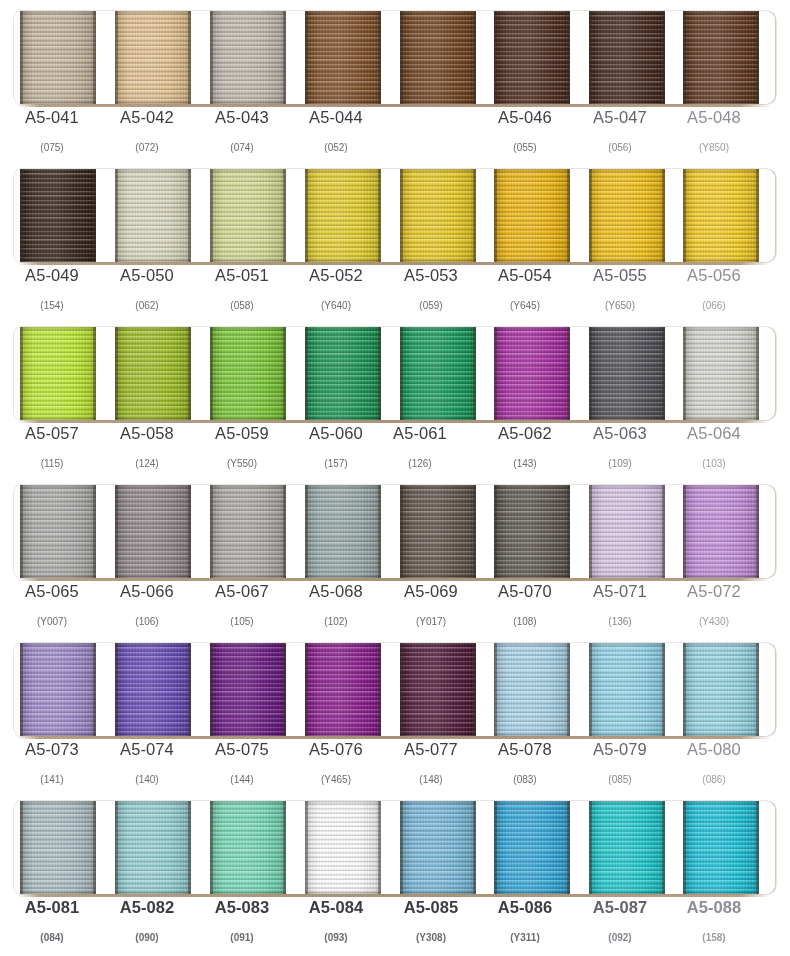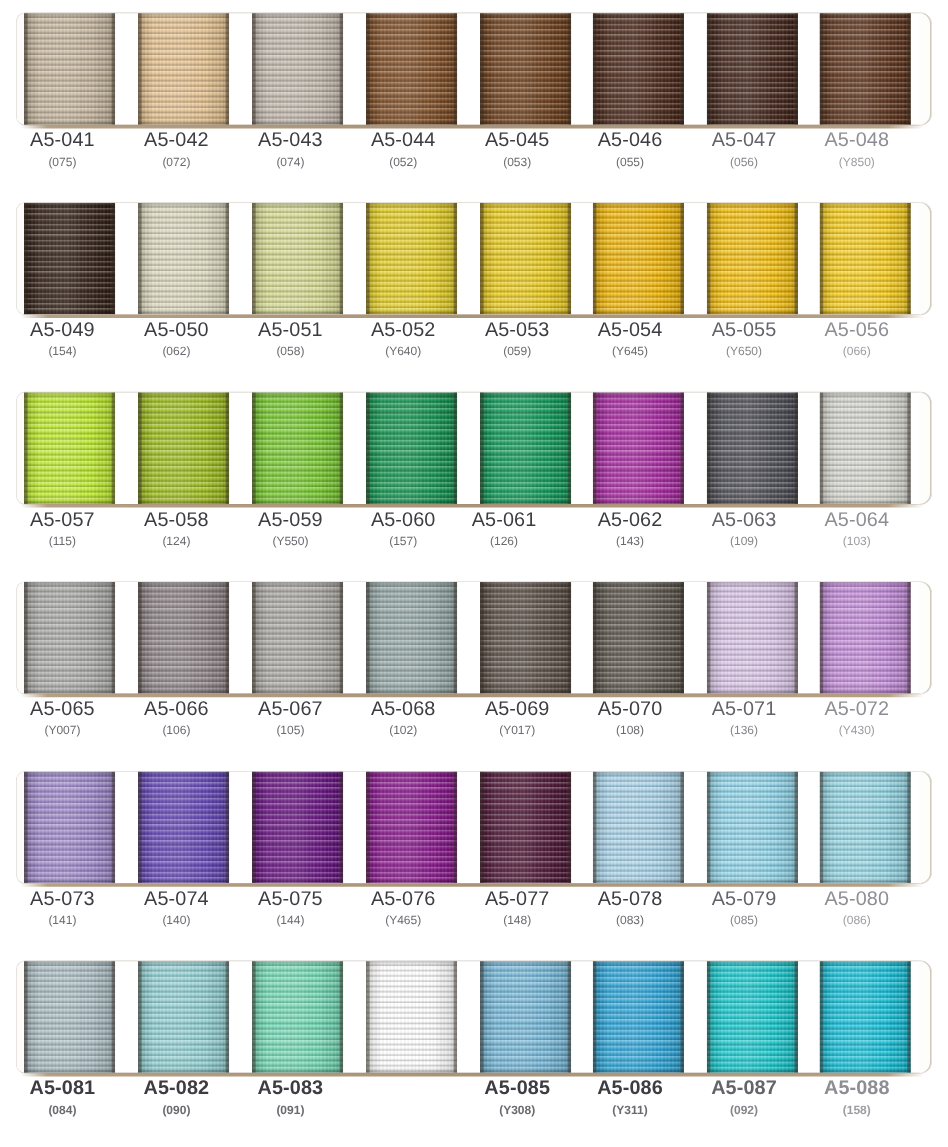--- a/index.html
+++ b/index.html
@@ -153,21 +153,21 @@
     font-size: 16.5px;
     letter-spacing: 0.1px;
     color: #3c3c42;
     line-height: 19px;
     white-space: nowrap;
   }
   .sub {
     font-size: 10px;
     color: #6a6a70;
     line-height: 14px;
-    margin-top: 2px;
+    margin-top: 14px;
     white-space: nowrap;
   }
   
   .label.faded .code { color: #8d8d93; }
   .label.faded .sub  { color: #9c9ca2; }
   .label.semifaded .code { color: #63636a; }
   .label.semifaded .sub  { color: #85858c; }
 </style>
 </head>
 <body>
@@ -228,24 +228,20 @@
           <div class="sub">(072)</div>
         </div>
         <div class="label" style="left: 194px;">
           <div class="code">A5-043</div>
           <div class="sub">(074)</div>
         </div>
         <div class="label" style="left: 288px;">
           <div class="code">A5-044</div>
           <div class="sub">(052)</div>
         </div>
-        <div class="label" style="left: 383px;">
-          <div class="code">A5-045</div>
-          <div class="sub">(053)</div>
-        </div>
         <div class="label" style="left: 477px;">
           <div class="code">A5-046</div>
           <div class="sub">(055)</div>
         </div>
         <div class="label semifaded" style="left: 572px;">
           <div class="code">A5-047</div>
           <div class="sub">(056)</div>
         </div>
         <div class="label faded" style="left: 666px;">
           <div class="code">A5-048</div>
@@ -624,20 +620,24 @@
           <div class="sub">(084)</div>
         </div>
         <div class="label" style="left: 99px;">
           <div class="code">A5-082</div>
           <div class="sub">(090)</div>
         </div>
         <div class="label" style="left: 194px;">
           <div class="code">A5-083</div>
           <div class="sub">(091)</div>
         </div>
+        <div class="label" style="left: 288px;">
+          <div class="code">A5-084</div>
+          <div class="sub">(093)</div>
+        </div>
         <div class="label" style="left: 383px;">
           <div class="code">A5-085</div>
           <div class="sub">(Y308)</div>
         </div>
         <div class="label" style="left: 477px;">
           <div class="code">A5-086</div>
           <div class="sub">(Y311)</div>
         </div>
         <div class="label semifaded" style="left: 572px;">
           <div class="code">A5-087</div>

